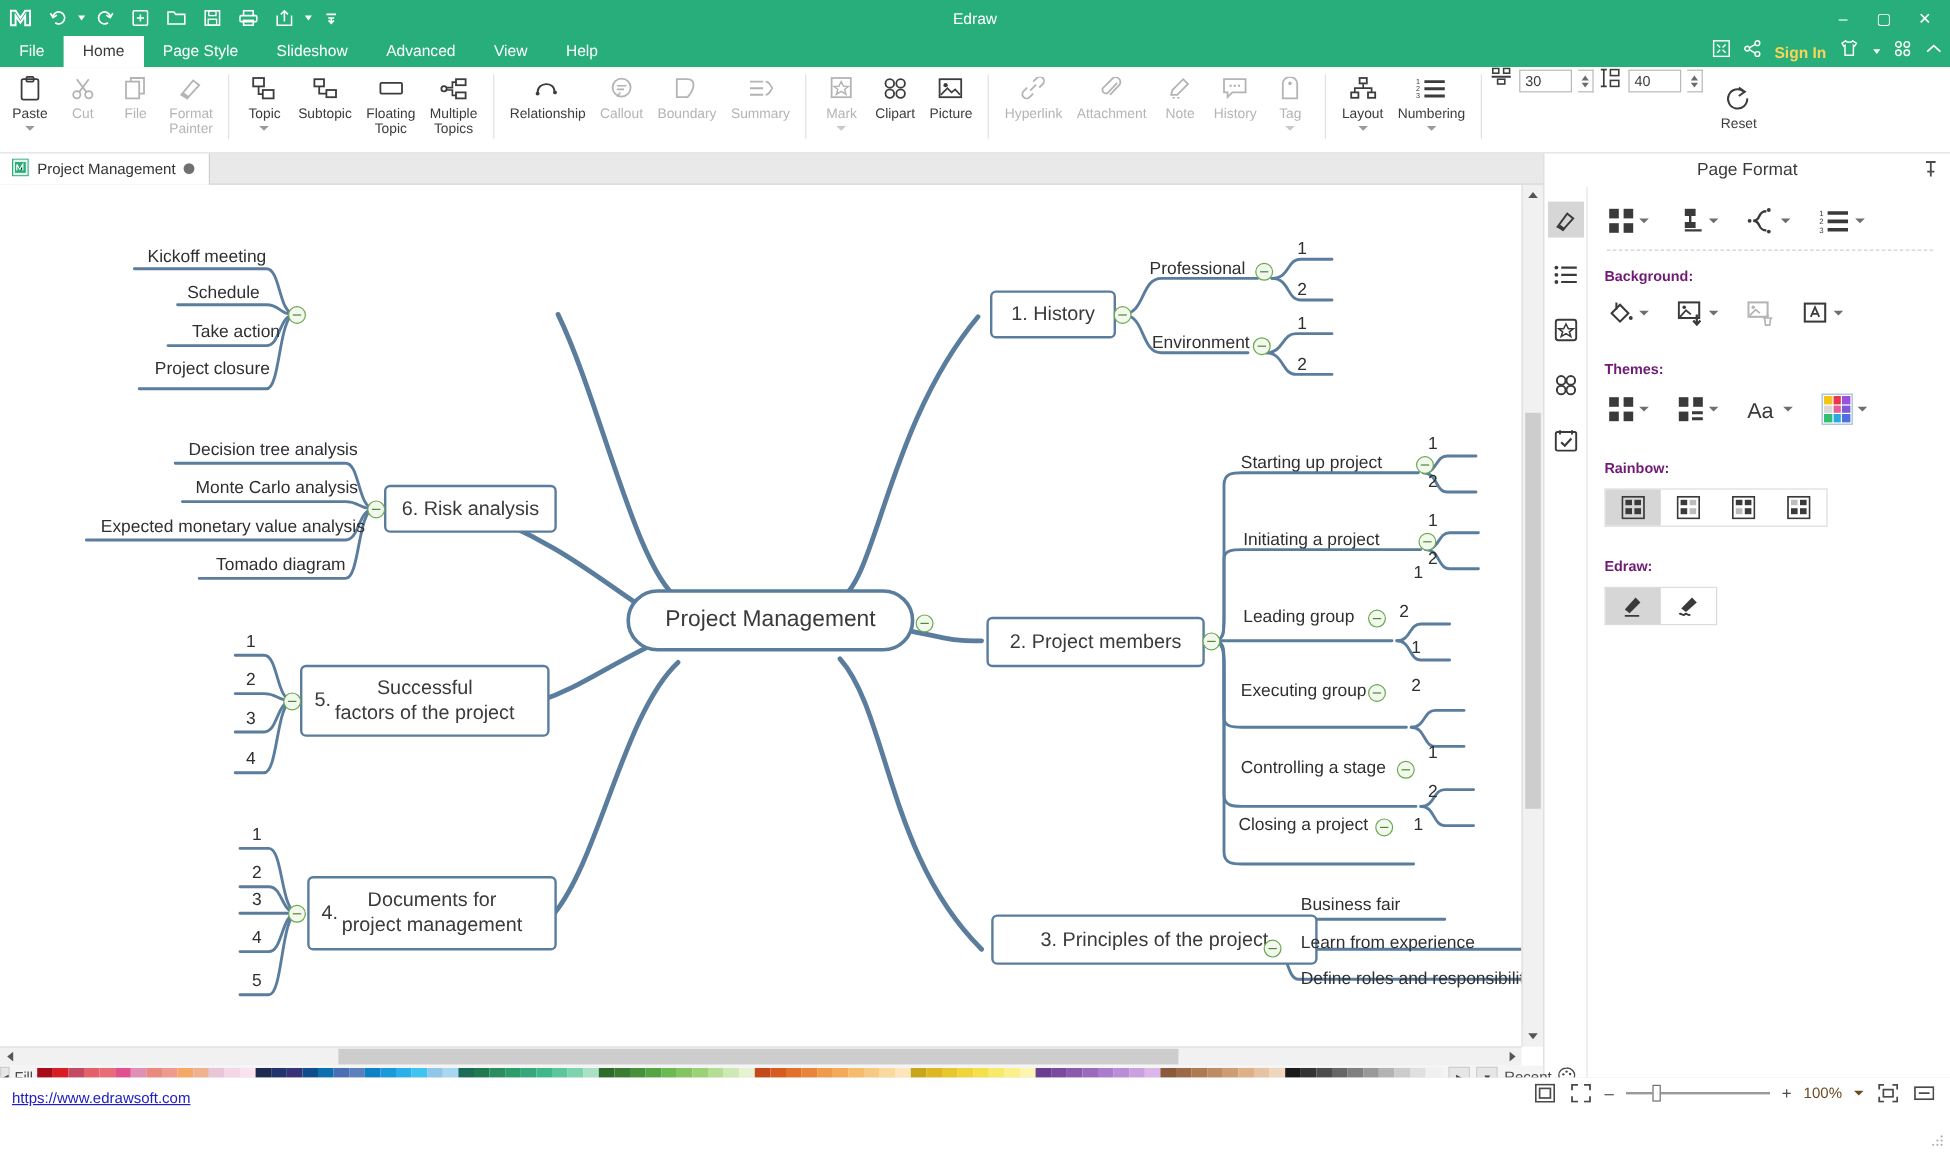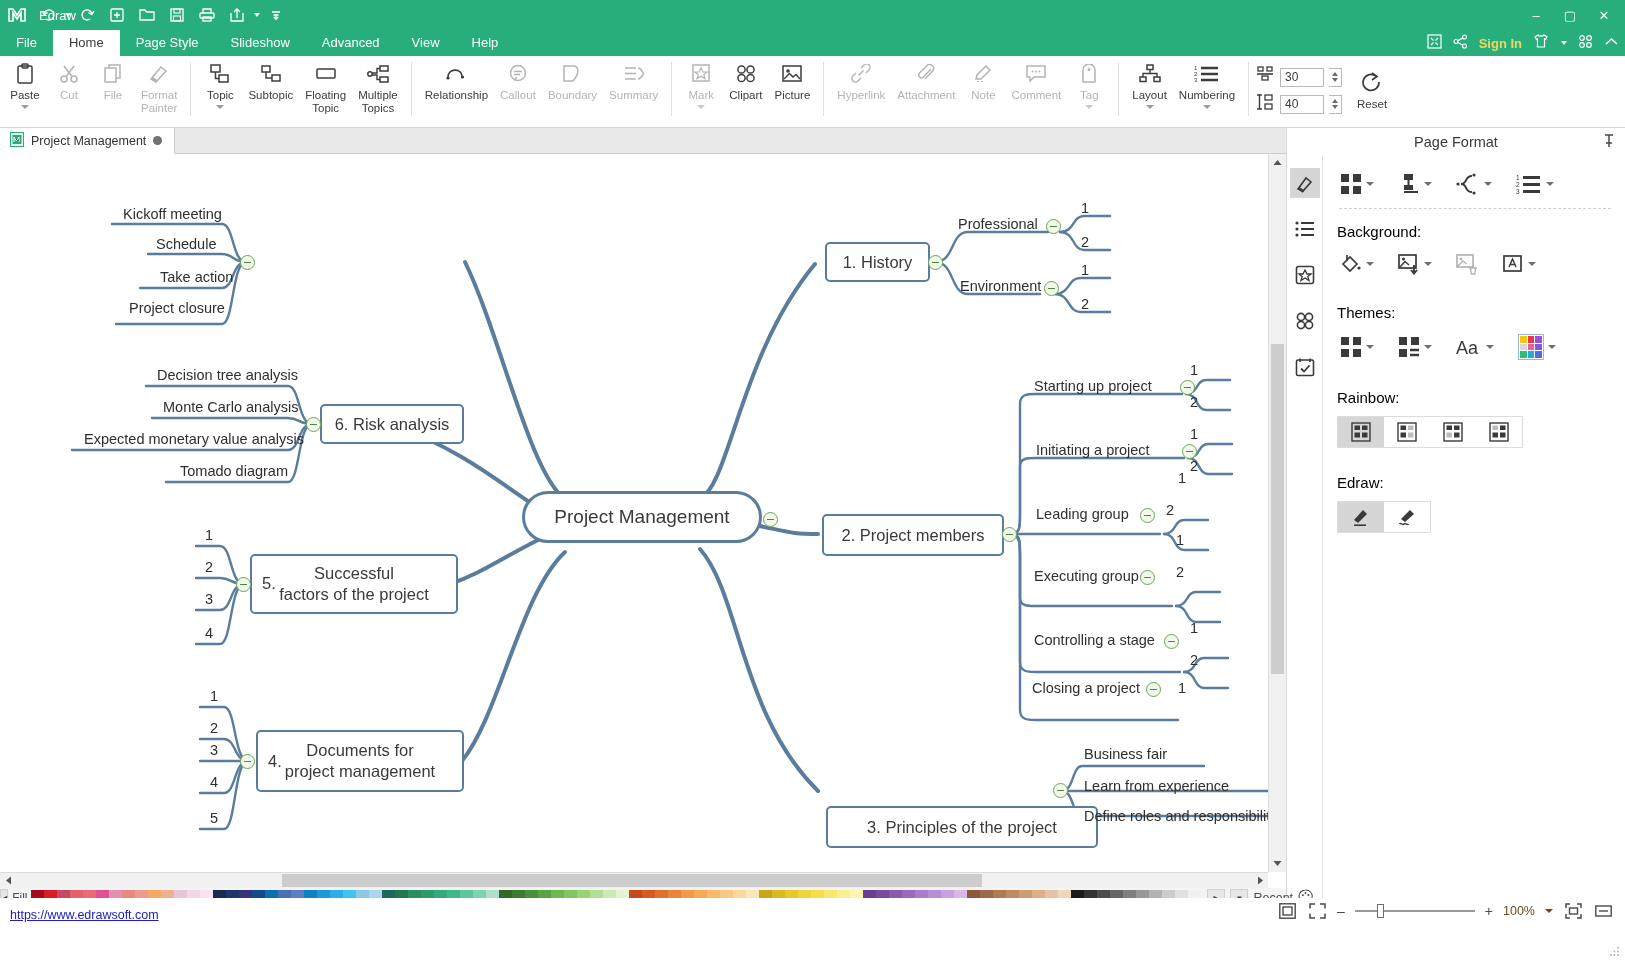--- a/index.html
+++ b/index.html
@@ -20,22 +20,22 @@
   .qat-btn {
     width: 28px; height: 24px; display: flex; align-items: center;
     justify-content: center; cursor: default;
   }
   .qat-btn svg { display:block; }
   .caret-sm {
     width:0;height:0;border-left:3px solid transparent;border-right:3px solid transparent;
     border-top:4px solid #fff; margin-left:1px;
   }
   .app-title {
-    position:absolute; left:0; right:0; 
-    color:#fff; font-size:13px; pointer-events:none;padding-left:39px;
+    position:absolute; left:0; right:0; text-align:center;
+    color:#fff; font-size:13px; pointer-events:none;
   }
   .win-ctrls { position:absolute; right:4px; top:0; height:30px; display:flex; align-items:center; }
   .win-btn { width:34px;height:28px;display:flex;align-items:center;justify-content:center;color:#fff;font-size:13px;}
 
   
   .menubar {
     position:absolute; left:0; top:30px; width:1625px; height:26px;
     background:#27ae7b; display:flex; align-items:flex-end;
   }
   .menu-item {
@@ -63,21 +63,21 @@
     line-height:13px; text-align:center;
   }
   .rbtn.dim { color:#b4b4b4; }
   .rbtn .ic { height:26px; display:flex; align-items:center; justify-content:center; }
   .rbtn .lbl { margin-top:2px; white-space:pre-line; }
   .rbtn .dd {
     width:0;height:0;border-left:4px solid transparent;border-right:4px solid transparent;
     border-top:4px solid #9a9a9a; margin-top:3px;
   }
   .rbtn.dim .dd { border-top-color:#c9c9c9; }
-  .spin-grp { display:flex; flex-direction:column; gap:5px; padding-top:10px; }
+  .spin-grp { display:flex; flex-direction:row; gap:5px; padding-top:0; }
   .spin-row { display:flex; align-items:center; gap:6px; }
   .spin-box {
     width:44px;height:19px;border:1px solid #b9b9b9;background:#fff;
     font-size:12px; color:#3c3c3c; display:flex; align-items:center; padding-left:4px;
   }
   .spin-arrows { display:flex; flex-direction:column; justify-content:center; gap:2px;
     height:19px; border:1px solid #b9b9b9; border-left:none; width:13px; align-items:center;
     background:#fff; margin-left:-1px;}
   .sa-up {width:0;height:0;border-left:3px solid transparent;border-right:3px solid transparent;border-bottom:4px solid #6b6b6b;}
   .sa-dn {width:0;height:0;border-left:3px solid transparent;border-right:3px solid transparent;border-top:4px solid #6b6b6b;}
@@ -151,21 +151,21 @@
     width:36px; border-right:1px solid #e3e3e3; padding-top:12px;
     display:flex; flex-direction:column; align-items:center; gap:16px;
   }
   .rail-btn{width:30px;height:30px;display:flex;align-items:center;justify-content:center;}
   .rail-btn.sel{background:#d6d6d6;}
   .rp-content{flex:1;padding:14px 12px 0 14px;}
   .iconrow{display:flex;align-items:center;gap:18px;margin-bottom:6px;}
   .ibtn{display:flex;align-items:center;gap:4px;padding:3px;text-align:center;}
   .cdown{width:0;height:0;border-left:4px solid transparent;border-right:4px solid transparent;border-top:4px solid #6e6e6e;}
   .hr-dash{border-top:1px dashed #cfcfcf;margin:10px 2px 14px 2px;}
-  .sec-label{font-size:15px;font-weight:normal;color:#000000;margin-bottom:10px;}
+  .sec-label{font-size:12px;font-weight:bold;color:#701a75;margin-bottom:10px;}
   .swatchgrid{display:grid;grid-template-columns:repeat(3,1fr);gap:1px;width:22px;height:22px;}
   .rb-row{display:flex;border:1px solid #dcdcdc;width:fit-content;}
   .rb-cell{width:46px;height:30px;display:flex;align-items:center;justify-content:center;}
   .rb-cell.sel{background:#d6d6d6;}
   .eff-row{display:flex;border:1px solid #dcdcdc;width:fit-content;}
   .eff-cell{width:46px;height:30px;display:flex;align-items:center;justify-content:center;}
   .eff-cell.sel{background:#d6d6d6;}
 
   
   .palettebar {
@@ -511,21 +511,21 @@
       </div>
       <div class="rbtn dim">
         <div class="ic">
           <svg width="22" height="20" viewBox="0 0 22 20">
               <path d="M2 2 L20 2 L20 13 L9 13 L5 17 L5 13 L2 13 Z" fill="none" stroke="#b4b4b4" stroke-width="1.5"></path>
               <circle cx="7.5" cy="7.5" r="1" fill="#b4b4b4"></circle>
               <circle cx="11" cy="7.5" r="1" fill="#b4b4b4"></circle>
               <circle cx="14.5" cy="7.5" r="1" fill="#b4b4b4"></circle>
             </svg>
         </div>
-        <div class="lbl">Comment</div>
+        <div class="lbl">History</div>
       </div>
       <div class="rbtn dim">
         <div class="ic">
           <svg width="18" height="20" viewBox="0 0 18 20">
               <path d="M3 6 A6 6 0 0 1 15 6 L15 18 L3 18 Z" fill="none" stroke="#b4b4b4" stroke-width="1.5"></path>
               <circle cx="9" cy="5.5" r="1.5" fill="#b4b4b4"></circle>
             </svg>
         </div>
         <div class="lbl">Tag</div>
         <div class="dd"></div>
@@ -737,21 +737,21 @@
 
     <div class="leaf" style="left:1034px;top:478px;">Controlling a stage</div>
     <div class="collapse" style="left:1164px;top:480px;"></div>
     <div class="num" style="left:1190px;top:466px;">1</div>
     <div class="num" style="left:1190px;top:498px;">2</div>
 
     <div class="leaf" style="left:1032px;top:526px;">Closing a project</div>
     <div class="collapse" style="left:1146px;top:528px;"></div>
     <div class="num" style="left:1178px;top:526px;">1</div>
 
-    <div class="node main" style="left:826px;top:652px;width:272px;height:42px;">3. Principles of the project</div>
+    <div class="node main" style="left:826px;top:608px;width:272px;height:42px;">3. Principles of the project</div>
     <div class="collapse" style="left:1053px;top:629px;"></div>
     <div class="leaf" style="left:1084px;top:592px;">Business fair</div>
     <div class="leaf" style="left:1084px;top:624px;">Learn from experience</div>
     <div class="leaf" style="left:1084px;top:654px;">Define roles and responsibilitie</div>
 
     <div class="node main" style="left:256px;top:576px;width:208px;height:62px;line-height:21px;white-space:pre-line;">Documents for
 project management</div>
     <div class="numpfx" style="left:268px;top:598px;">4.</div>
     <div class="collapse" style="left:240px;top:600px;"></div>
     <div class="num" style="left:210px;top:534px;">1</div>

